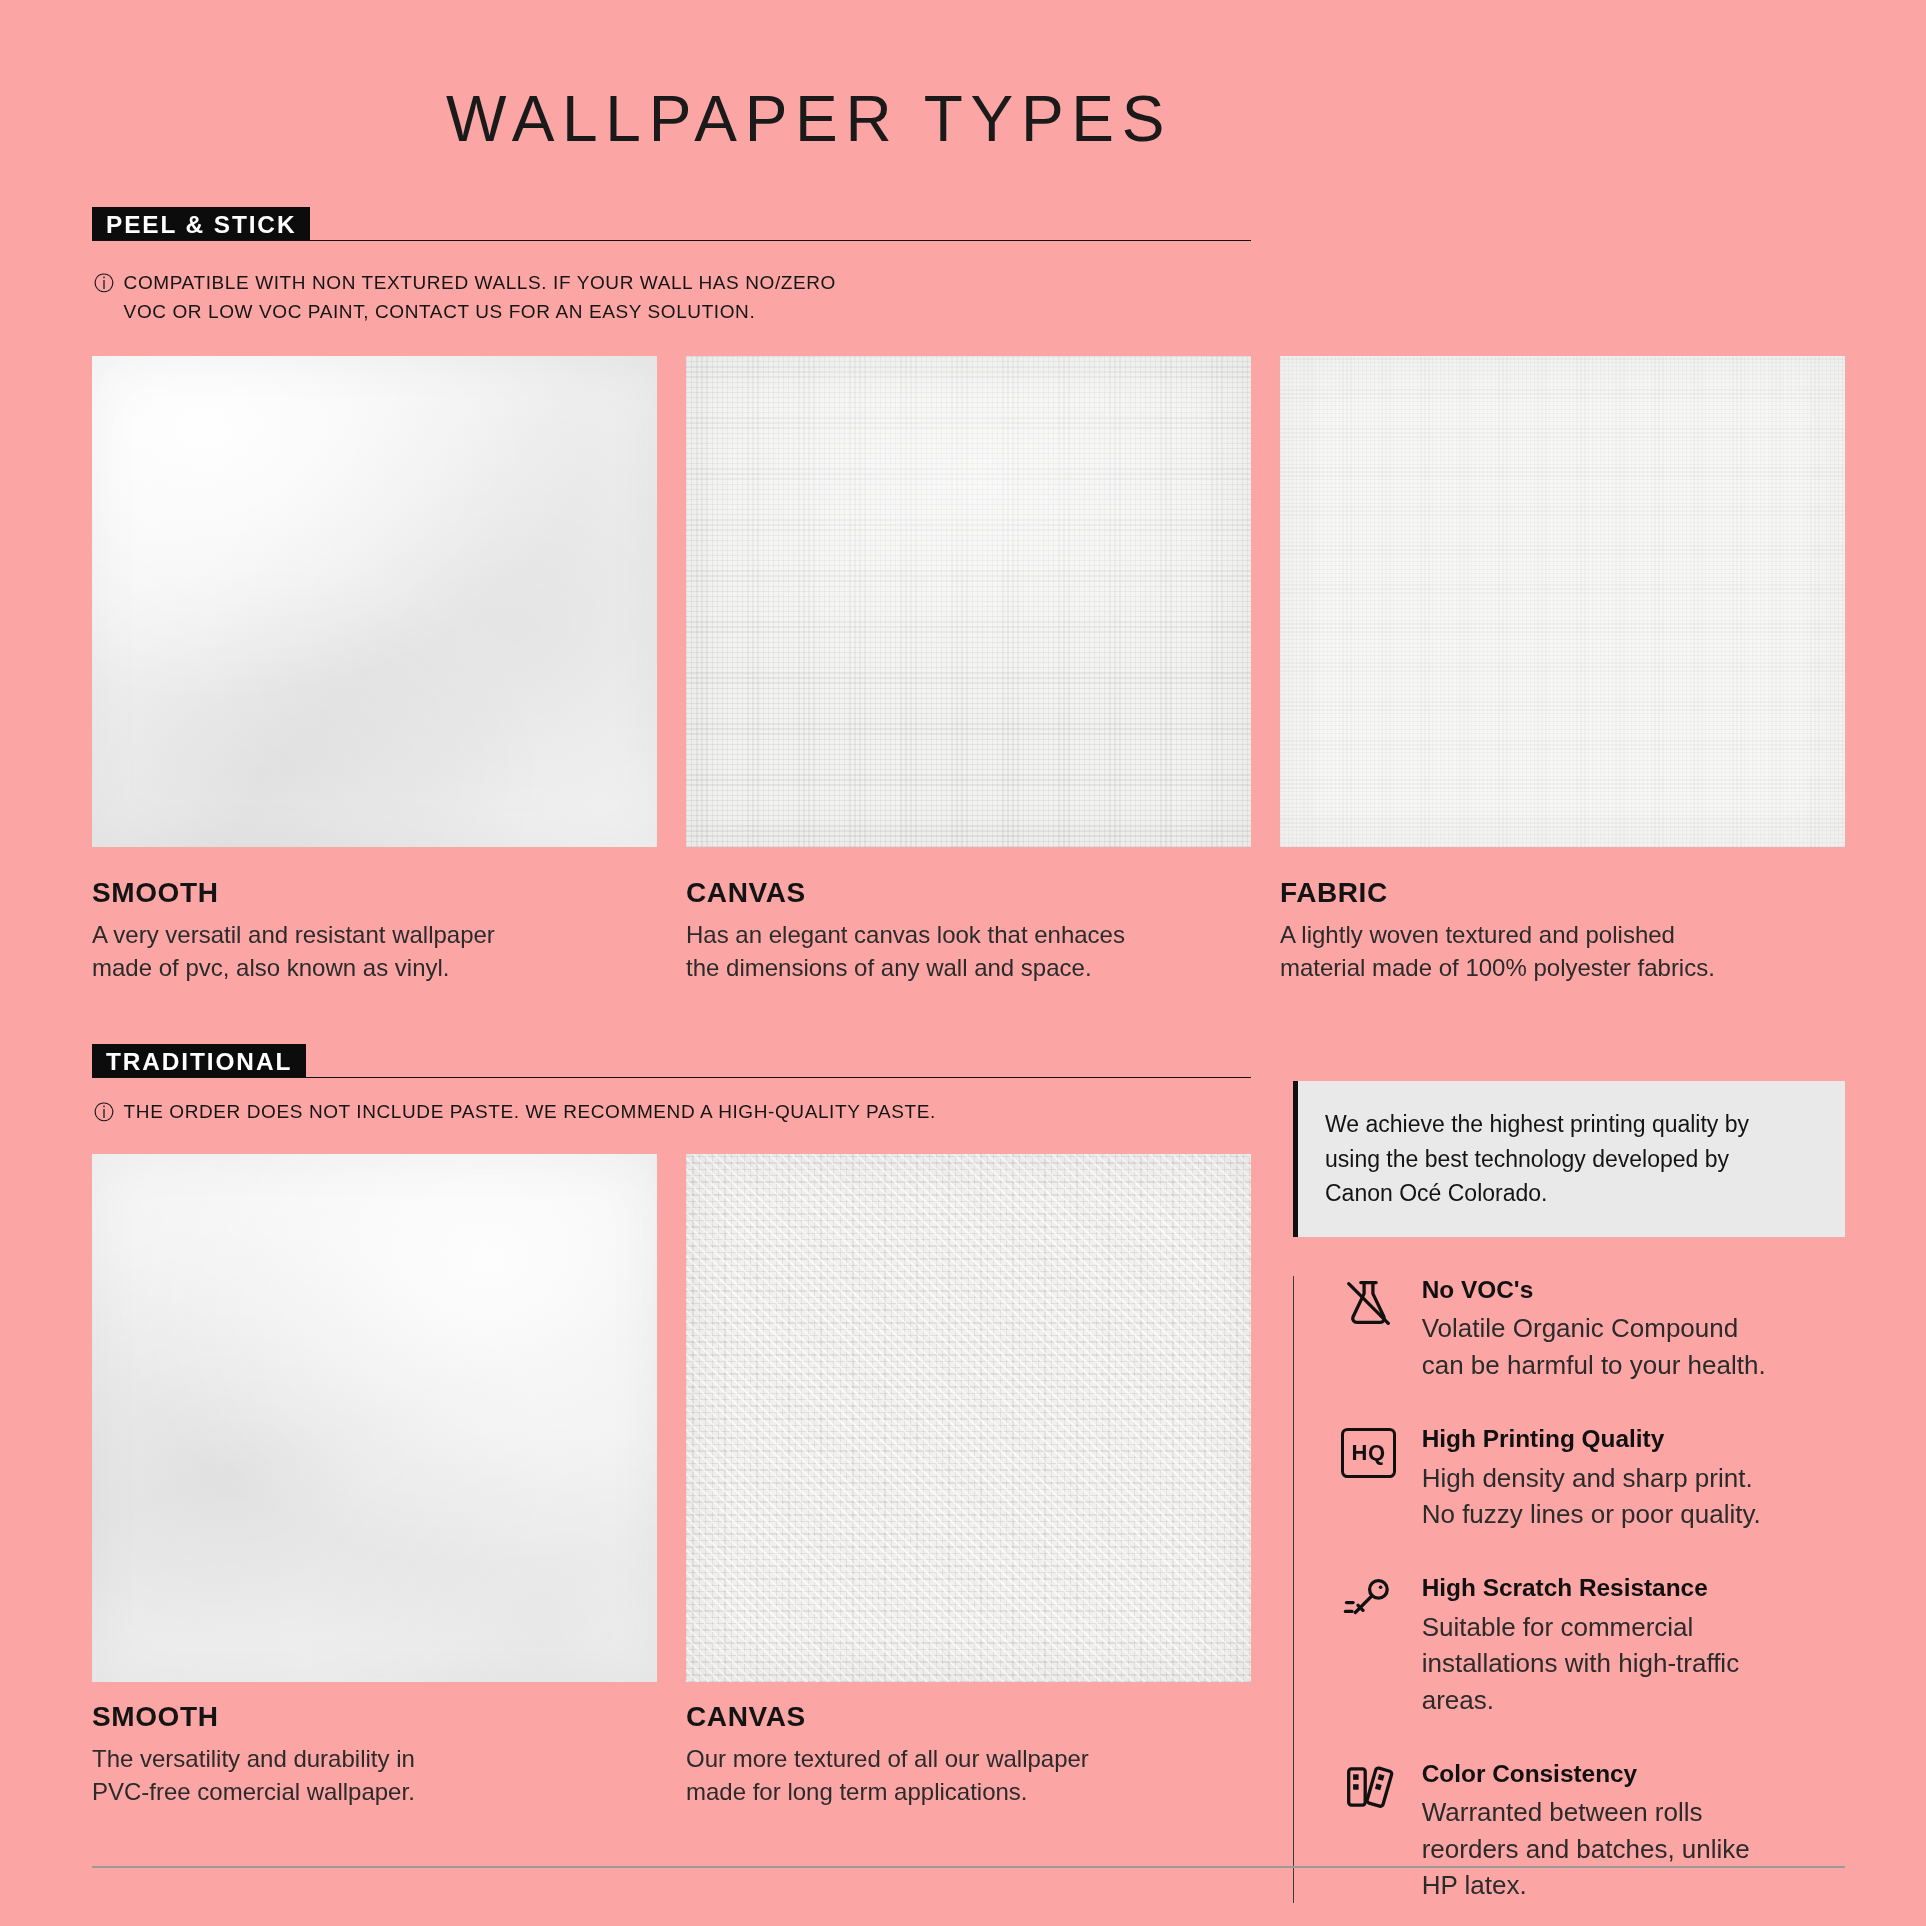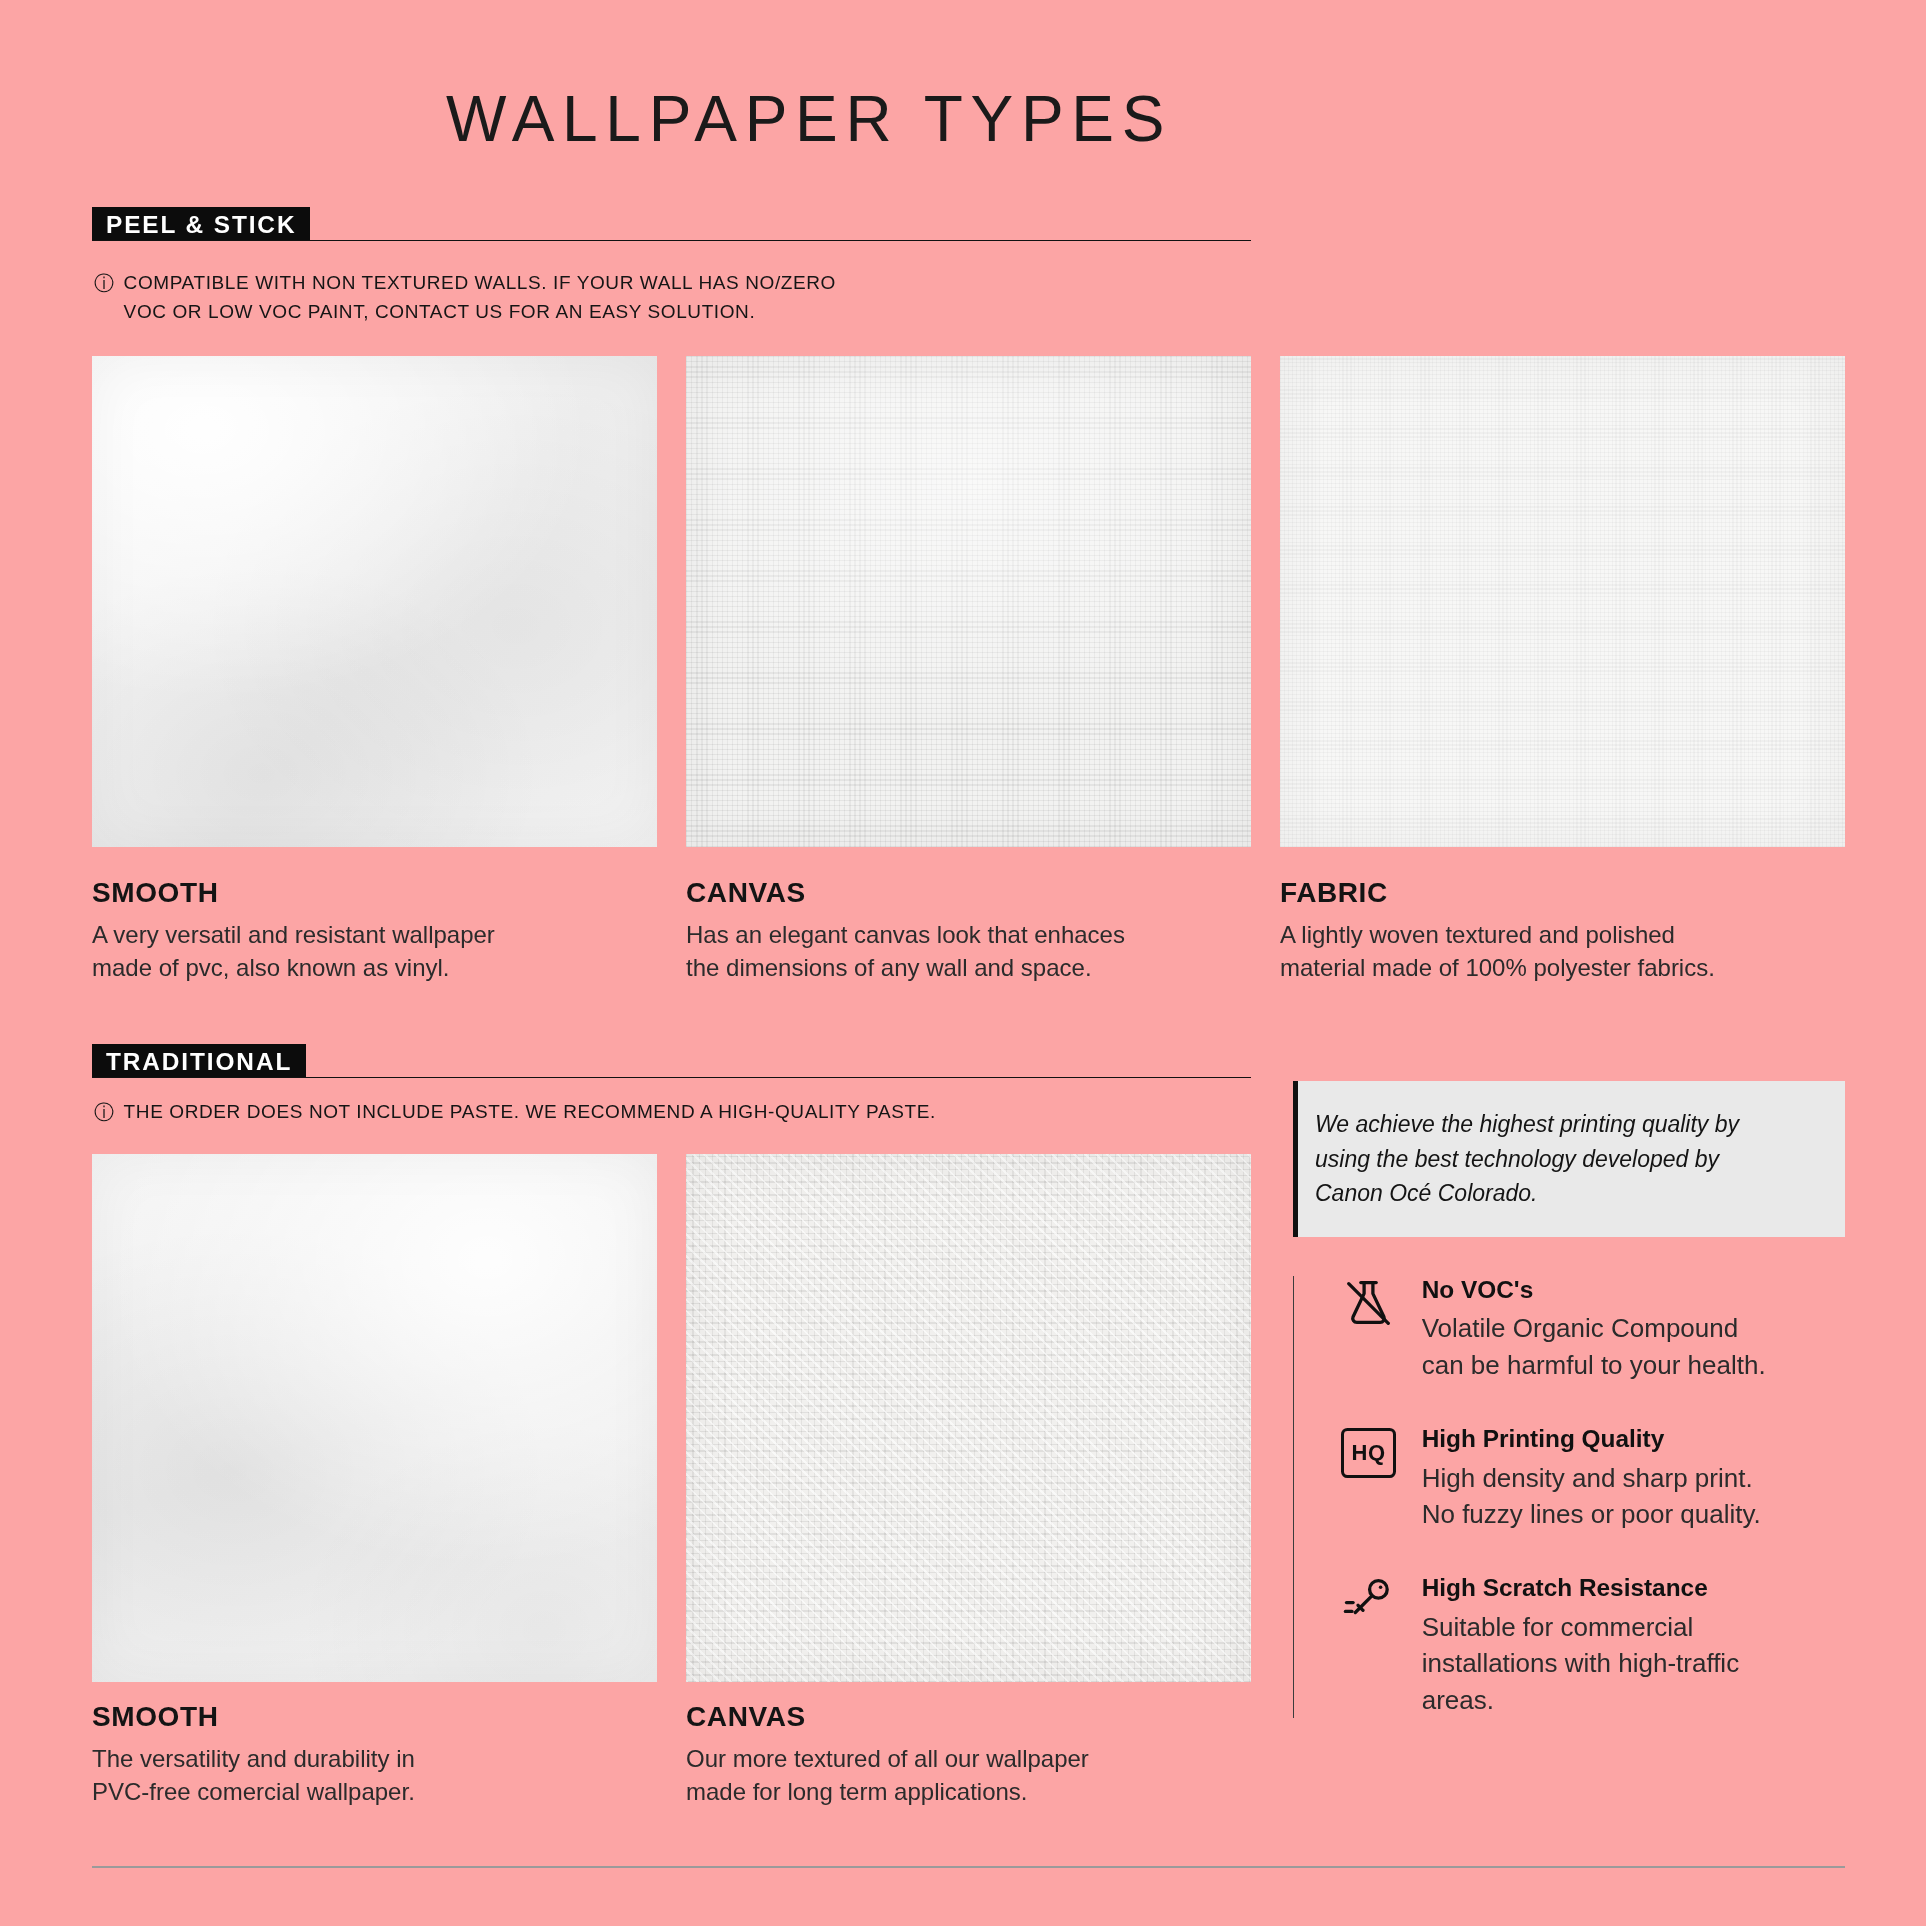--- a/index.html
+++ b/index.html
@@ -67,21 +67,21 @@
       repeating-linear-gradient(90deg, rgba(0,0,0,.06) 0 1.3px, rgba(255,255,255,0) 1.3px 6.4px);
   }
 
   .type-name{margin-top:29.5px;font-size:28px;font-weight:bold;letter-spacing:0.6px;color:#141414;}
   .row2 .type-name{margin-top:19px;}
   .type-desc{margin-top:9px;font-size:24px;line-height:1.38;color:#2b2b2b;max-width:449px;}
   .type-desc.narrow{max-width:360px;}
 
   
   .quality-box{position:absolute;left:1293px;top:1081px;width:552px;box-sizing:border-box;
-               background:#e9e9e9;border-left:5.8px solid #111;padding:26px 17px;font-style:italic;}
+               background:#e9e9e9;border-left:5.8px solid #111;padding:26px 27px;}
   .quality-box p{margin:0;font-size:23px;line-height:1.5;max-width:443px;color:#141414;}
 
   .features{position:absolute;left:1293px;top:1276px;width:552px;box-sizing:border-box;
             border-left:1.3px solid #3c3c3c;padding-left:47px;display:flex;flex-direction:column;gap:42px;}
   .feature{display:flex;gap:16.7px;align-items:flex-start;}
   .ficon{width:64px;flex:0 0 64px;}
   .ftitle{font-size:24.4px;font-weight:bold;margin-bottom:6.4px;color:#111;}
   .fdesc{font-size:26px;line-height:1.4;color:#2b2b2b;max-width:360px;}
   .hq-box{width:49px;height:44px;border:3.9px solid #111;border-radius:6.4px;display:flex;
           align-items:center;justify-content:center;font-weight:bold;font-size:22px;letter-spacing:0.6px;margin-top:2.6px;}
@@ -193,19 +193,39 @@
             <path d="M4 34h6"></path>
           </g>
         </svg>
       </div>
       <div class="ftext">
         <div class="ftitle">High Scratch Resistance</div>
         <div class="fdesc">Suitable for commercial installations with high-traffic areas.</div>
       </div>
     </div>
 
+    <div class="feature">
+      <div class="ficon">
+        <svg width="55" height="55" viewBox="0 0 50 50">
+          <g fill="none" stroke="#111" stroke-width="3" stroke-linejoin="round">
+            <rect x="7" y="8" width="15" height="33" rx="2.5"></rect>
+            <rect x="11" y="13" width="5" height="5" fill="#111" stroke="none"></rect>
+            <rect x="11" y="22" width="5" height="5" fill="#111" stroke="none"></rect>
+            <g transform="rotate(16 34 26)">
+              <rect x="27" y="8" width="15" height="33" rx="2.5"></rect>
+              <rect x="31" y="13" width="5" height="5" fill="#111" stroke="none"></rect>
+              <rect x="31" y="22" width="5" height="5" fill="#111" stroke="none"></rect>
+            </g>
+          </g>
+        </svg>
+      </div>
+      <div class="ftext">
+        <div class="ftitle">Color Consistency</div>
+        <div class="fdesc">Warranted between rolls reorders and batches, unlike HP latex.</div>
+      </div>
+    </div>
 
   </div>
 
   <div class="bottom-rule"></div>
 
 </div>
 
 
 </body></html>

